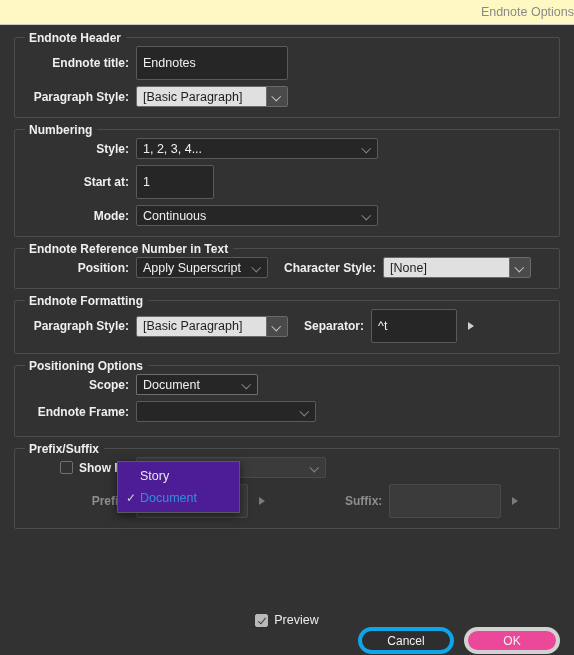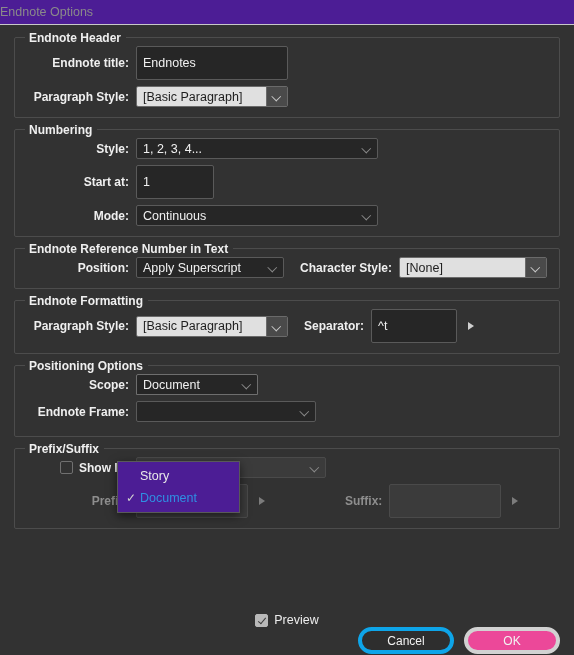--- a/index.html
+++ b/index.html
@@ -14,25 +14,25 @@
     font-size: 12px;
     color: #e8e8e8;
     overflow: hidden;
     position: relative;
     -webkit-font-smoothing: antialiased;
   }
 
   
   .titlebar {
     height: 24px;
-    background: #4c1d95;
+    background: #fef9c3;
     border-bottom: 1px solid #c8c8c8;
     display: flex;
     align-items: center;
-    justify-content: flex-start;
+    justify-content: flex-end;
   }
   .titlebar-text {
     font-size: 12.5px;
     color: #8a8a8a;
   }
 
   
   .dialog-body {
     padding: 12px 14px 0 14px;
     position: relative;
@@ -352,21 +352,21 @@
         <span class="chev dimmed"></span>
       </div>
     </div>
   </div>
 
   <div class="group">
     <div class="group-title">Endnote Reference Number in Text</div>
 
     <div class="row">
       <div class="lbl lw-ref">Position:</div>
-      <div class="dd" style="width:148px;">
+      <div class="dd" style="width:132px;">
         <span class="val">Apply Superscript</span>
         <span class="chev dimmed"></span>
       </div>
       <div class="lbl lw-inline">Character Style:</div>
       <div class="dd-light" style="width:148px;">
         <div class="val">[None]</div>
         <div class="arrowbox">
             <span class="chev"></span>
           </div>
       </div>

